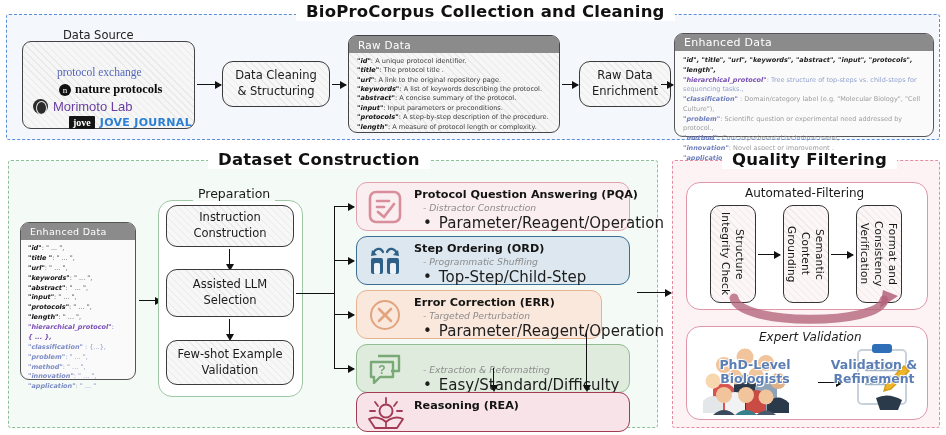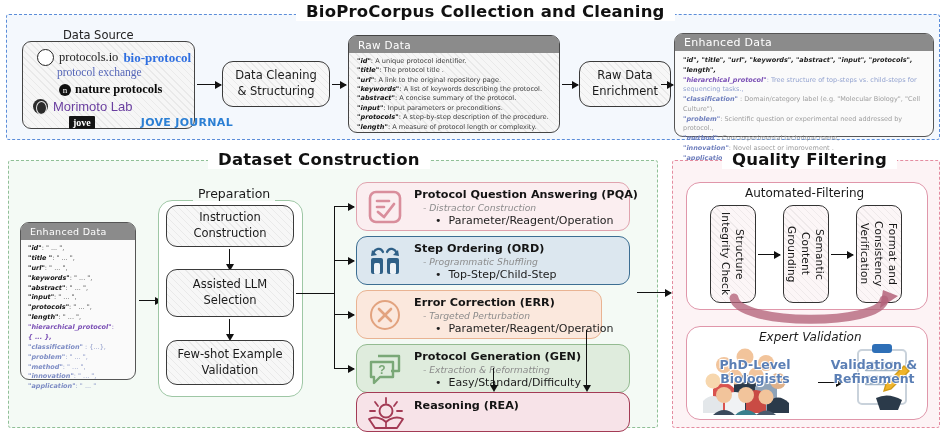--- a/index.html
+++ b/index.html
@@ -40,21 +40,21 @@
     font-size:11.5px;color:#1b1b1b;line-height:1.35;}
 
   
   #ds-label{position:absolute;left:63px;top:28px;font-size:11.5px;color:#222;}
   #ds-box{left:22px;top:41px;width:173px;height:88px;}
   .logo-row{position:absolute;display:flex;align-items:center;white-space:nowrap;}
   .l1{left:14px;top:7px;}
   .l2{left:34px;top:24px;}
   .l3{left:36px;top:40px;}
   .l4{left:10px;top:57px;}
-  .l5{left:46px;top:74px;gap:41px;}
+  .l5{left:46px;top:74px;}
   .t-proto{font-size:12.5px;color:#1c1c1c;font-family:"Liberation Serif",serif;}
   .t-bio{font-size:13px;color:#2f6fe0;font-weight:bold;font-family:"Liberation Serif",serif;margin-left:5px;}
   .t-pe{font-size:11.5px;color:#5566b8;font-family:"Liberation Serif",serif;}
   .t-np{font-size:12.5px;color:#0a0a0a;font-weight:bold;font-family:"Liberation Serif",serif;margin-left:4px;}
   .t-mori{font-size:13px;color:#6a3fa0;font-family:"Liberation Sans",sans-serif;margin-left:5px;}
   .t-jove{font-size:11px;color:#2b7fd4;font-weight:bold;letter-spacing:.3px;margin-left:5px;}
   .badge-jove{background:#141414;color:#fff;font-size:10px;font-weight:bold;
      padding:1px 4px;border-radius:1px;font-family:"Liberation Serif",serif;}
   .ico-circ{width:15px;height:15px;border-radius:50%;border:1.3px solid #222;
      display:inline-block;position:relative;background:#fff;}
@@ -93,21 +93,21 @@
   #prep-wrap{left:158px;top:200px;width:145px;height:197px;border:1.5px solid #9ec7a5;
       border-radius:14px;background:#ffffff;position:absolute;box-sizing:border-box;}
   #p1{left:166px;top:205px;width:128px;height:42px;}
   #p2{left:166px;top:269px;width:128px;height:48px;}
   #p3{left:166px;top:340px;width:128px;height:45px;}
 
   
   .task{position:absolute;box-sizing:border-box;border-radius:11px;border-width:1.6px;border-style:solid;}
   .task .t-title{position:absolute;left:57px;top:5px;font-size:11.2px;font-weight:bold;color:#141414;white-space:nowrap;}
   .task .t-sub{position:absolute;left:66px;top:19px;font-size:9.2px;font-style:italic;color:#8b8b8b;white-space:nowrap;}
-  .task .t-bul{position:absolute;left:78px;top:31px;font-size:11px;color:#1d1d1d;white-space:nowrap;}
+  .task .t-bul{position:absolute;left:66px;top:31px;font-size:15px;color:#1d1d1d;white-space:nowrap;}
   .task .t-bul:before{content:"•";margin-right:7px;color:#1d1d1d;}
   .task .t-ico{position:absolute;left:10px;top:7px;width:40px;height:36px;}
 
   #task-pqa{left:356px;top:182px;width:274px;height:49px;background:#fbeef0;border-color:#e0a3ae;}
   #task-ord{left:356px;top:236px;width:274px;height:49px;background:#dce7ef;border-color:#3c6e92;}
   #task-err{left:356px;top:290px;width:246px;height:49px;background:#fbe8dd;border-color:#e9b392;}
   #task-gen{left:356px;top:344px;width:274px;height:49px;background:#dfecdd;border-color:#94bb91;}
 
   #task-rea-box{left:356px;top:392px;width:274px;height:40px;background:#f7e3e8;border:1.6px solid #a33b55;border-radius:11px;box-sizing:border-box;position:absolute;}
   #rea-title{position:absolute;left:57px;top:6px;font-size:11.2px;font-weight:bold;color:#141414;}
@@ -152,25 +152,20 @@
   svg{display:block;overflow:visible;}
 </style>
 </head>
 <body>
 
 <div class="panel" id="panel-collection"></div>
 <div class="panel-title" id="title-collection">BioProCorpus Collection and Cleaning</div>
 
 <div id="ds-label">Data Source</div>
 <div class="card" id="ds-box">
-  <div class="logo-row l1">
-    <span class="ico-circ"></span>
-    <span class="t-proto" style="margin-left:5px">protocols.io</span>
-    <span class="t-bio">bio-protocol</span>
-  </div>
   <div class="logo-row l2">
     <span class="t-pe">protocol exchange</span>
   </div>
   <div class="logo-row l3">
     <span class="ico-filled">n</span>
     <span class="t-np">nature protocols</span>
   </div>
   <div class="logo-row l4">
     <span class="ico-globe"></span>
     <span class="t-mori">Morimoto Lab</span>
@@ -333,21 +328,20 @@
 </div>
 
 <div class="task" id="task-gen">
   <div class="t-ico">
     <svg width="36" height="34" viewBox="0 0 36 34">
       <path d="M11 4 H32 V19 H24" fill="none" stroke="#7aa877" stroke-width="2.4" stroke-linejoin="round"></path>
       <path d="M4 10 H26 V25 H13 L7 31 V25 H4 Z" fill="none" stroke="#7aa877" stroke-width="2.4" stroke-linejoin="round"></path>
       <text x="15" y="22" font-size="12" font-family="Liberation Sans, sans-serif" font-weight="bold" fill="#7aa877" text-anchor="middle">?</text>
     </svg>
   </div>
-  <div class="t-title">Protocol Generation (GEN)</div>
   <div class="t-sub">- Extraction &amp; Reformatting</div>
   <div class="t-bul">Easy/Standard/Difficulty</div>
 </div>
 
 <div class="arrow-v" style="left:586px;top:339px;height:47px;"></div>
 
 <div class="line-v" style="left:586px;top:330px;height:12px;"></div>
 <div class="arrow-v" style="left:493px;top:368px;height:18px;"></div>
 
 <div id="task-rea-box">

